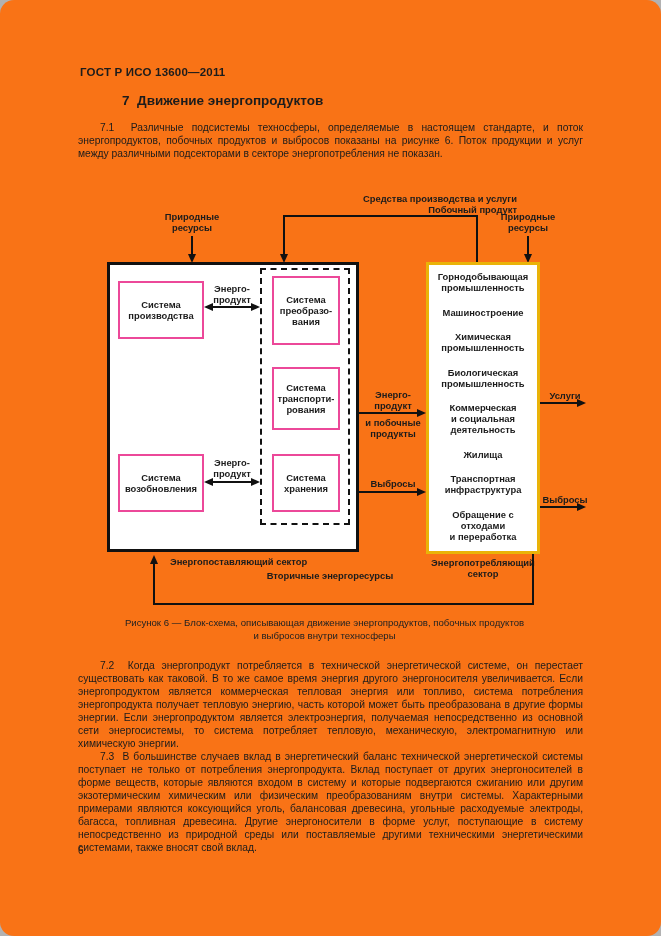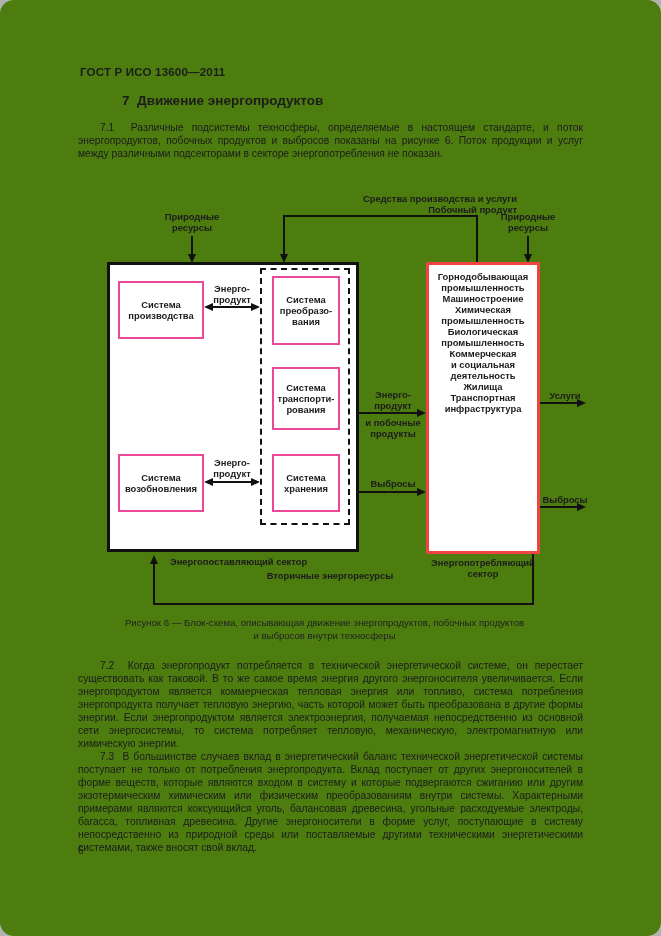--- a/index.html
+++ b/index.html
@@ -4,21 +4,21 @@
 <style>
   html,body{margin:0;padding:0;}
   body{
     width:661px;height:936px;
     background:#b2b2b2;
     font-family:"Liberation Sans", sans-serif;
   }
   .page{
     position:relative;
     width:661px;height:936px;
-    background:#4d7c0f;
+    background:#f97316;
     border-radius:14px;
     overflow:hidden;
     color:#1c1c1c;
   }
   .std-header{
     position:absolute;left:80px;top:66px;
     font-size:11.5px;font-weight:bold;letter-spacing:.2px;
     white-space:pre-wrap;
   }
   .section-title{
@@ -56,22 +56,22 @@
     display:flex;align-items:center;justify-content:center;
     text-align:center;font-weight:bold;font-size:9.4px;line-height:11px;
     white-space:pre-line;
   }
   .dlabel{
     position:absolute;font-weight:bold;font-size:9.4px;line-height:11px;
     text-align:center;white-space:pre-line;
   }
   .cons-inner{
     position:absolute;left:426px;top:262px;width:114px;height:292px;
-    box-sizing:border-box;border:3px solid #ef4444;background:#fff;
-    display:flex;flex-direction:column;justify-content:flex-start;
+    box-sizing:border-box;border:3px solid #eab308;background:#fff;
+    display:flex;flex-direction:column;justify-content:space-between;
     align-items:center;padding:6px 2px 9px 2px;
   }
   .cons-item{
     font-weight:bold;font-size:9.4px;line-height:11px;
     text-align:center;white-space:pre-line;
   }
 </style>
 </head>
 <body>
 
@@ -150,20 +150,22 @@
       <div class="cons-item">Химическая
 промышленность</div>
       <div class="cons-item">Биологическая
 промышленность</div>
       <div class="cons-item">Коммерческая
 и социальная
 деятельность</div>
       <div class="cons-item">Жилища</div>
       <div class="cons-item">Транспортная
 инфраструктура</div>
+      <div class="cons-item">Обращение с отходами
+и переработка</div>
     </div>
 
     <div class="dlabel" style="left:543px;top:390px;width:44px;">Услуги</div>
     <div class="hline" style="left:540px;top:402px;width:38px;height:2px;"></div>
     <div class="arr right" style="left:577px;top:399px;"></div>
 
     <div class="dlabel" style="left:541px;top:494px;width:48px;">Выбросы</div>
     <div class="hline" style="left:540px;top:506px;width:38px;height:2px;"></div>
     <div class="arr right" style="left:577px;top:503px;"></div>
 

